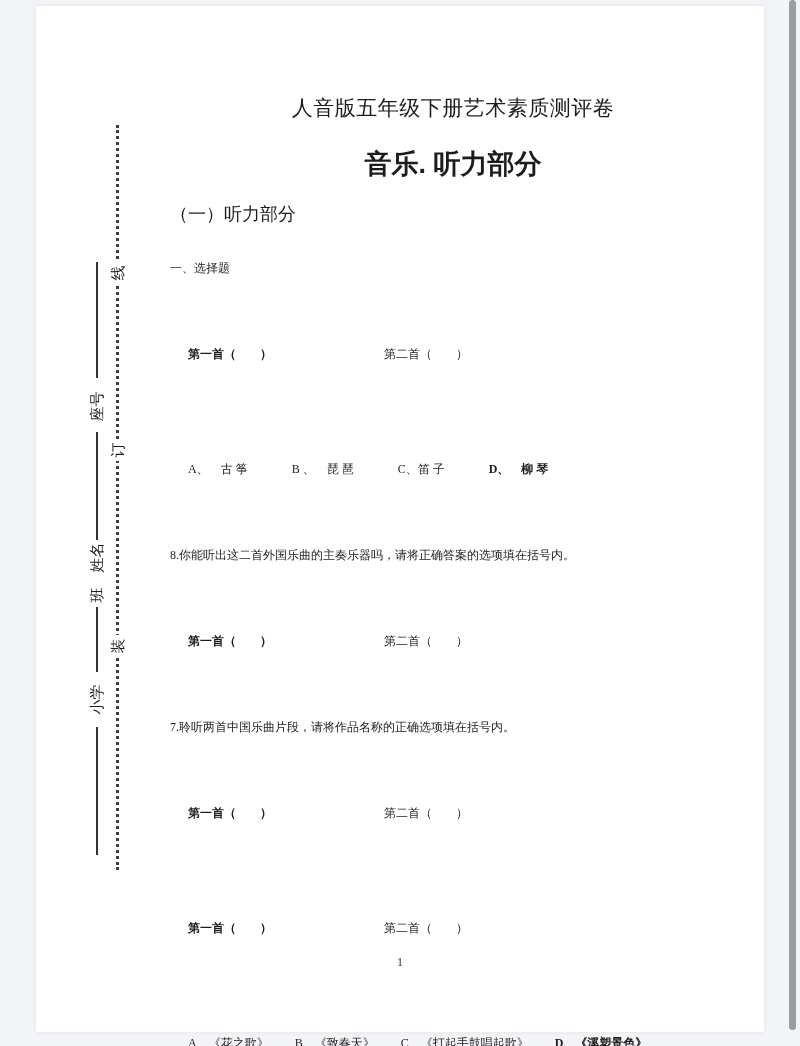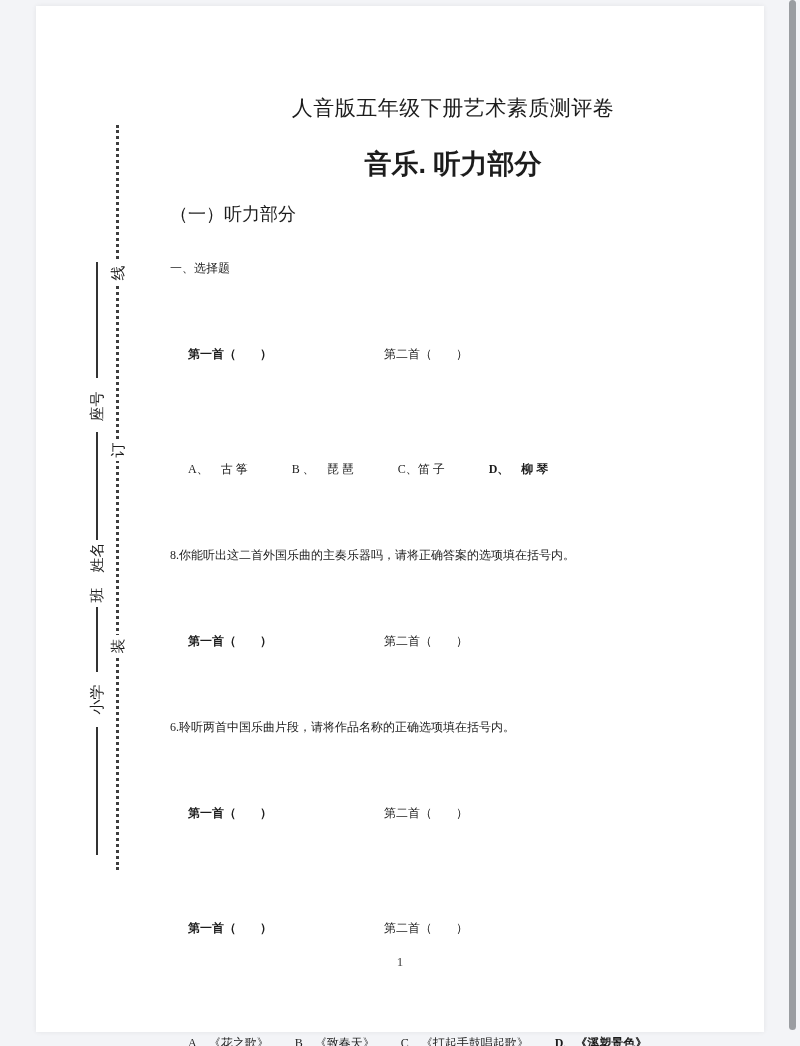--- a/index.html
+++ b/index.html
@@ -149,21 +149,21 @@
     </div>
     <div class="line opts gap-lg">
       <span>A、　古 筝</span><span>B 、　琵 琶</span><span>C、笛 子</span><span>D、　柳 琴</span>
     </div>
 
     <div class="line">8.你能听出这二首外国乐曲的主奏乐器吗，请将正确答案的选项填在括号内。</div>
     <div class="line">
       <span class="blank-first">第一首（　　）</span><span>第二首（　　）</span>
     </div>
 
-    <div class="line">6.聆听两首中国乐曲片段，请将作品名称的正确选项填在括号内。</div>
+    <div class="line">7.聆听两首中国乐曲片段，请将作品名称的正确选项填在括号内。</div>
     <div class="line">
       <span class="blank-first">第一首（　　）</span><span>第二首（　　）</span>
     </div>
 
     <div class="line">
       <span class="blank-first">第一首（　　）</span><span>第二首（　　）</span>
     </div>
     <div class="line opts gap-md">
       <span>A、《花之歌》</span><span>B、《致春天》</span><span>C、《打起手鼓唱起歌》</span><span>D、《溪塑景色》</span>
     </div>

